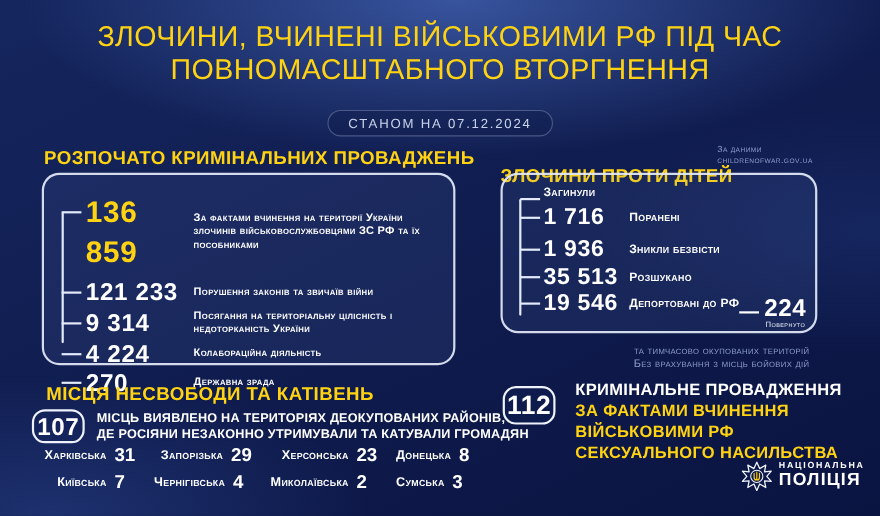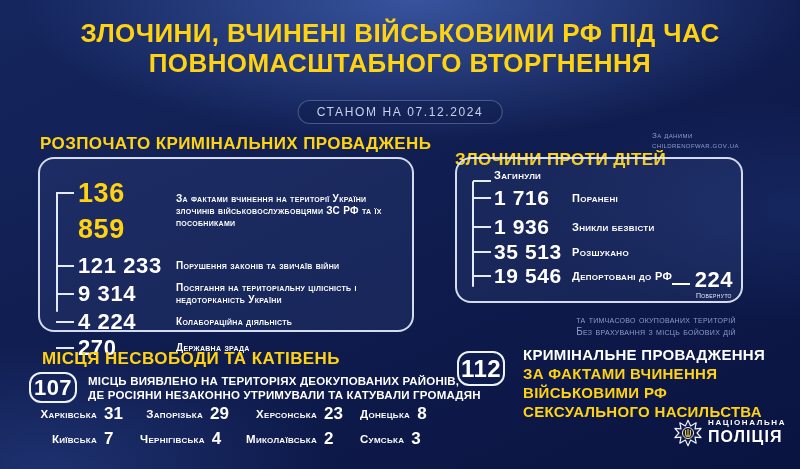--- a/index.html
+++ b/index.html
@@ -9,21 +9,21 @@
     background:
       radial-gradient(90% 55% at 52% 0%, rgba(86,126,216,.55) 0%, rgba(86,126,216,0) 55%),
       radial-gradient(60% 45% at 6% 100%, rgba(64,100,190,.30) 0%, rgba(64,100,190,0) 60%),
       radial-gradient(55% 40% at 100% 45%, rgba(50,85,170,.22) 0%, rgba(50,85,170,0) 60%),
       linear-gradient(155deg,#15265e 0%,#101d50 45%,#0a1441 100%);
   }
   .yellow{color:#ffd312;}
   .abs{position:absolute;}
 
   .title{top:18px;left:0;width:100%;text-align:center;font-size:26px;line-height:30px;
-    font-weight:700;color:#ffd312;letter-spacing:.4px;}
+    font-weight:400;color:#ffd312;letter-spacing:.4px;}
   .date-pill{top:100px;left:50%;transform:translateX(-50%);
     font-size:12px;letter-spacing:1.6px;color:#c8d2ea;
     border:1px solid rgba(190,205,240,.32);border-radius:14px;
     background:rgba(15,28,75,.45);padding:4px 18px;white-space:nowrap;text-align:center;}
 
   .section-header{font-size:17px;font-weight:800;color:#ffd312;letter-spacing:.4px;white-space:nowrap;}
   .hdr-left{left:40px;top:134px;}
   .hdr-right{left:455px;top:150px;}
   .source-note{left:652px;top:131px;font-size:8px;line-height:9.5px;color:#8d9dcb;
     font-variant:small-caps;letter-spacing:.4px;}

